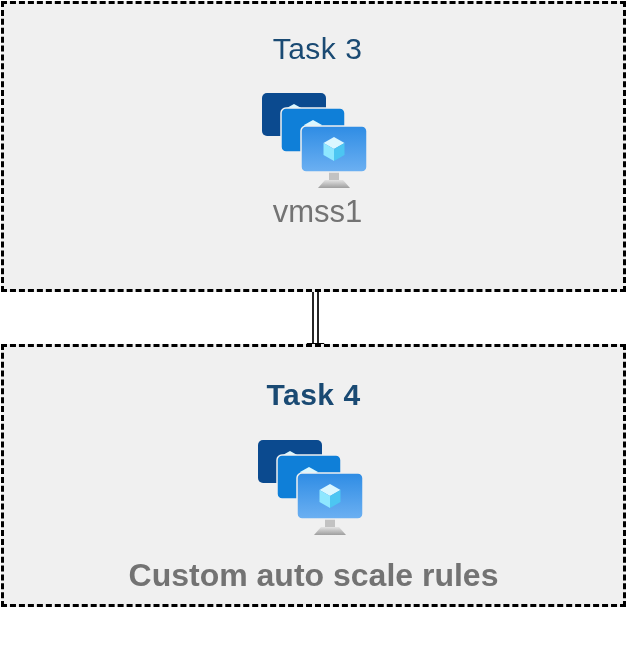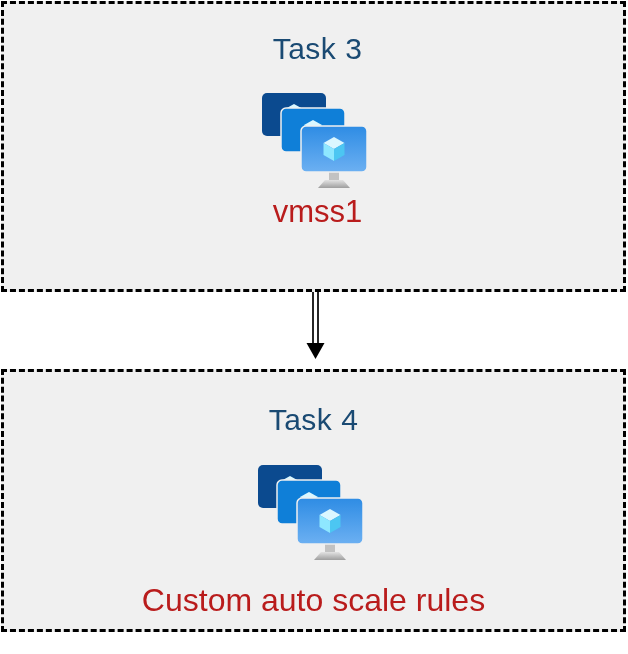--- a/index.html
+++ b/index.html
@@ -20,38 +20,38 @@
     left: 1px;
     width: 625px;
     box-sizing: border-box;
     border: 3px dashed #000000;
     background: #f0f0f0;
     display: flex;
     flex-direction: column;
     align-items: center;
   }
   .task-box.top    { top: 1px;   height: 291px; padding-left: 8px; }
-  .task-box.bottom { top: 369px; height: 263px; }
+  .task-box.bottom { top: 344px; height: 263px; font-weight: bold; }
 
   .task-title {
     font-size: 30px;
     line-height: 36px;
     color: #1a4a73;
     letter-spacing: 0.5px;
   }
   .task-box.top    .task-title { margin-top: 27px; }
   .task-box.bottom .task-title { margin-top: 30px; }
 
   .vmss-icon-wrap { line-height: 0; }
   .task-box.top    .vmss-icon-wrap { margin-top: 26px; }
   .task-box.bottom .vmss-icon-wrap { margin-top: 27px; }
 
   .caption {
     text-align: center;
-    color: #b91c1c;
+    color: #737373;
   }
   .task-box.top .caption { margin-top: 4px; }
   .task-box.top .caption .cap-line {
     font-size: 31px;
     line-height: 37px;
   }
   .task-box.bottom .caption { margin-top: 19px; }
   .task-box.bottom .caption .cap-line {
     font-size: 32px;
     line-height: 40px;

